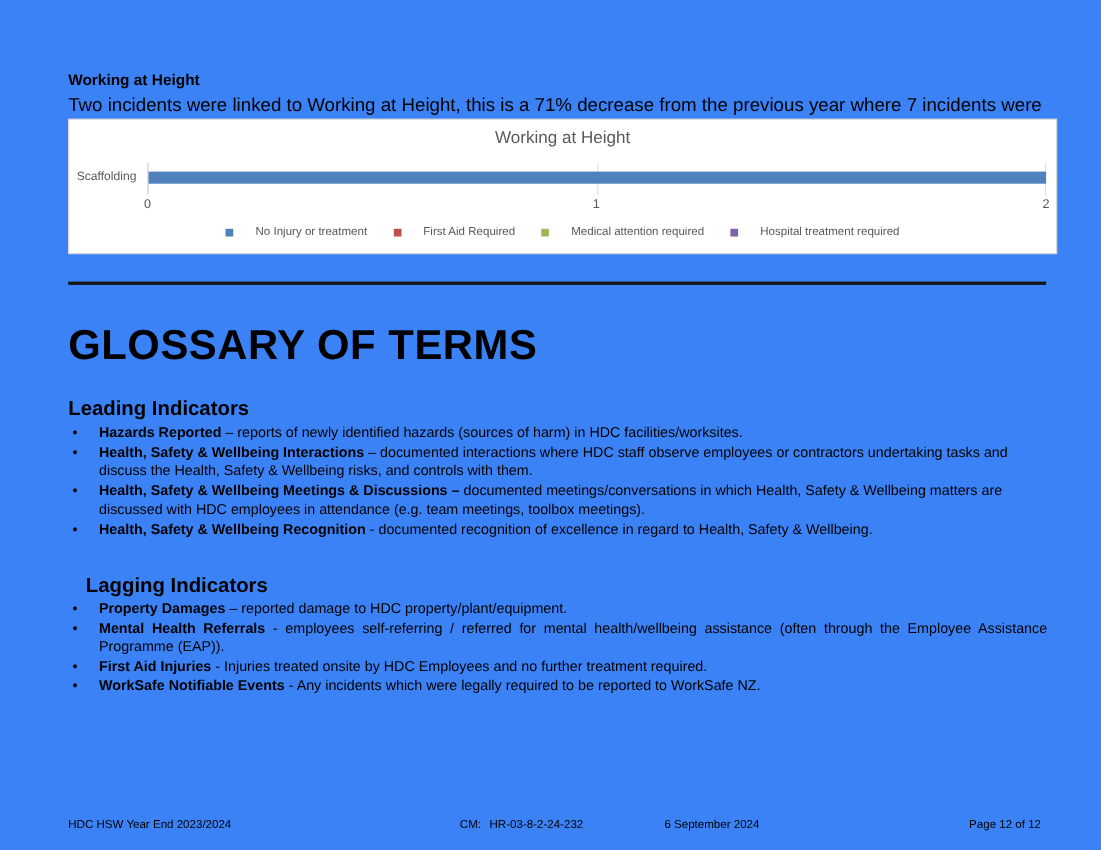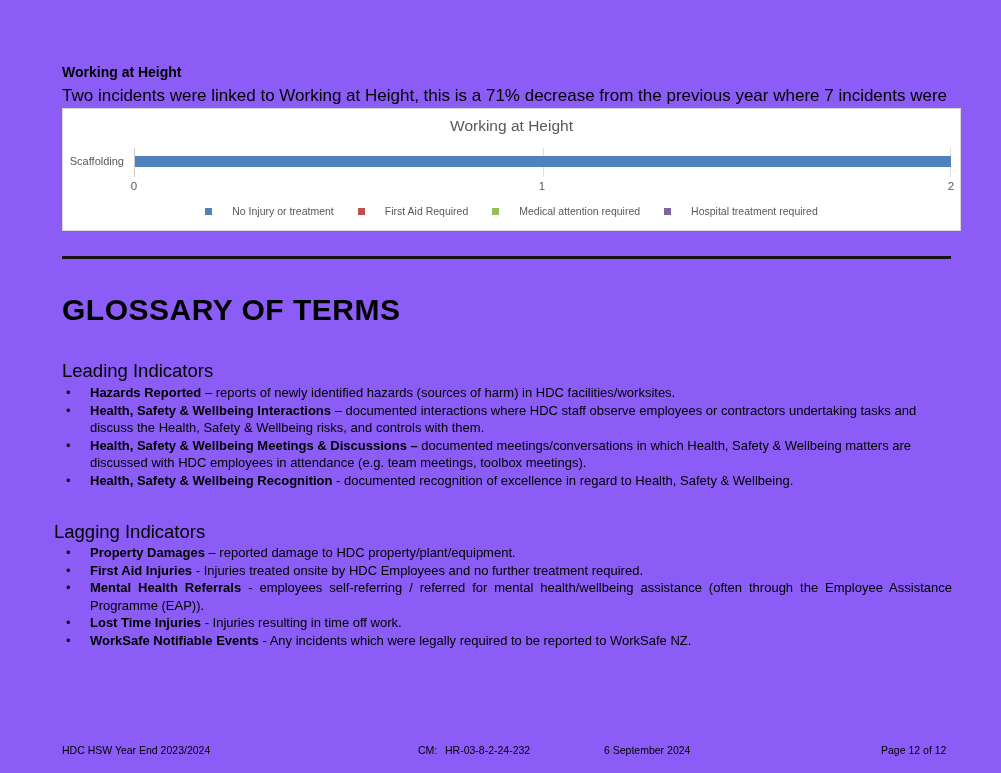--- a/index.html
+++ b/index.html
@@ -1,21 +1,21 @@
 <!DOCTYPE html>
 <html><head>
 <meta charset="utf-8">
 <style>
   * { margin: 0; padding: 0; box-sizing: border-box; }
   body { background: #ffffff; }
   .page {
     position: relative;
     width: 1001px;
     height: 773px;
-    background: #8b5cf6;
+    background: #3b82f6;
     font-family: "Liberation Sans", sans-serif;
     color: #000000;
     overflow: hidden;
   }
   .abs { position: absolute; }
 
   
   .section-heading {
     left: 62px; top: 64px;
     font-size: 14px; font-weight: bold; color: #000;
@@ -60,27 +60,27 @@
   .legend-item { display: flex; align-items: center; gap: 20px; }
   .swatch { width: 7px; height: 7px; display: inline-block; }
   .legend-label { font-size: 10.5px; color: #595959; }
 
   
   .divider { left: 62px; top: 256px; width: 889px; height: 3px; background: #151515; }
 
   
   .glossary-title {
     left: 62px; top: 293px;
-    font-size: 30px; font-weight: bold; letter-spacing: 0.5px; color: #000;
+    font-size: 38px; font-weight: bold; letter-spacing: 0.5px; color: #000;
   }
   .group-heading {
-    font-size: 18.5px; font-weight: normal; color: #000;
+    font-size: 18.5px; font-weight: bold; color: #000;
   }
   .gh-leading { left: 62px; top: 360px; }
-  .gh-lagging { left: 54px; top: 521px; }
+  .gh-lagging { left: 78px; top: 521px; }
   .blist { width: 890px; }
   .bl-leading { left: 62px; top: 384px; }
   .bl-lagging { left: 62px; top: 544px; }
   .bitem {
     position: relative; padding-left: 28px;
     font-size: 13px; line-height: 17.6px; color: #000;
   }
   .bitem::before { content: "\2022"; position: absolute; left: 4px; }
   .term { font-weight: bold; }
   .def { }
@@ -156,31 +156,27 @@
       <span class="def">- documented recognition of excellence in regard to Health, Safety &amp; Wellbeing.</span>
     </div>
   </div>
 
   <div class="abs group-heading gh-lagging">Lagging Indicators</div>
   <div class="abs blist bl-lagging">
     <div class="bitem">
       <span class="term">Property Damages</span>
       <span class="def">– reported damage to HDC property/plant/equipment.</span>
     </div>
-    <div class="bitem">
-      <span class="term">First Aid Injuries</span>
-      <span class="def">- Injuries treated onsite by HDC Employees and no further treatment required.</span>
-    </div>
     <div class="bitem justify">
       <span class="term">Mental Health Referrals</span>
       <span class="def">- employees self-referring / referred for mental health/wellbeing assistance (often through the Employee Assistance Programme (EAP)).</span>
     </div>
     <div class="bitem">
-      <span class="term">Lost Time Injuries</span>
-      <span class="def">- Injuries resulting in time off work.</span>
+      <span class="term">First Aid Injuries</span>
+      <span class="def">- Injuries treated onsite by HDC Employees and no further treatment required.</span>
     </div>
     <div class="bitem">
       <span class="term">WorkSafe Notifiable Events</span>
       <span class="def">- Any incidents which were legally required to be reported to WorkSafe NZ.</span>
     </div>
   </div>
 
   <div class="abs footer-text f-title">HDC HSW Year End 2023/2024</div>
   <div class="abs footer-text f-cm-label">CM:</div>
   <div class="abs footer-text f-cm-ref">HR-03-8-2-24-232</div>

